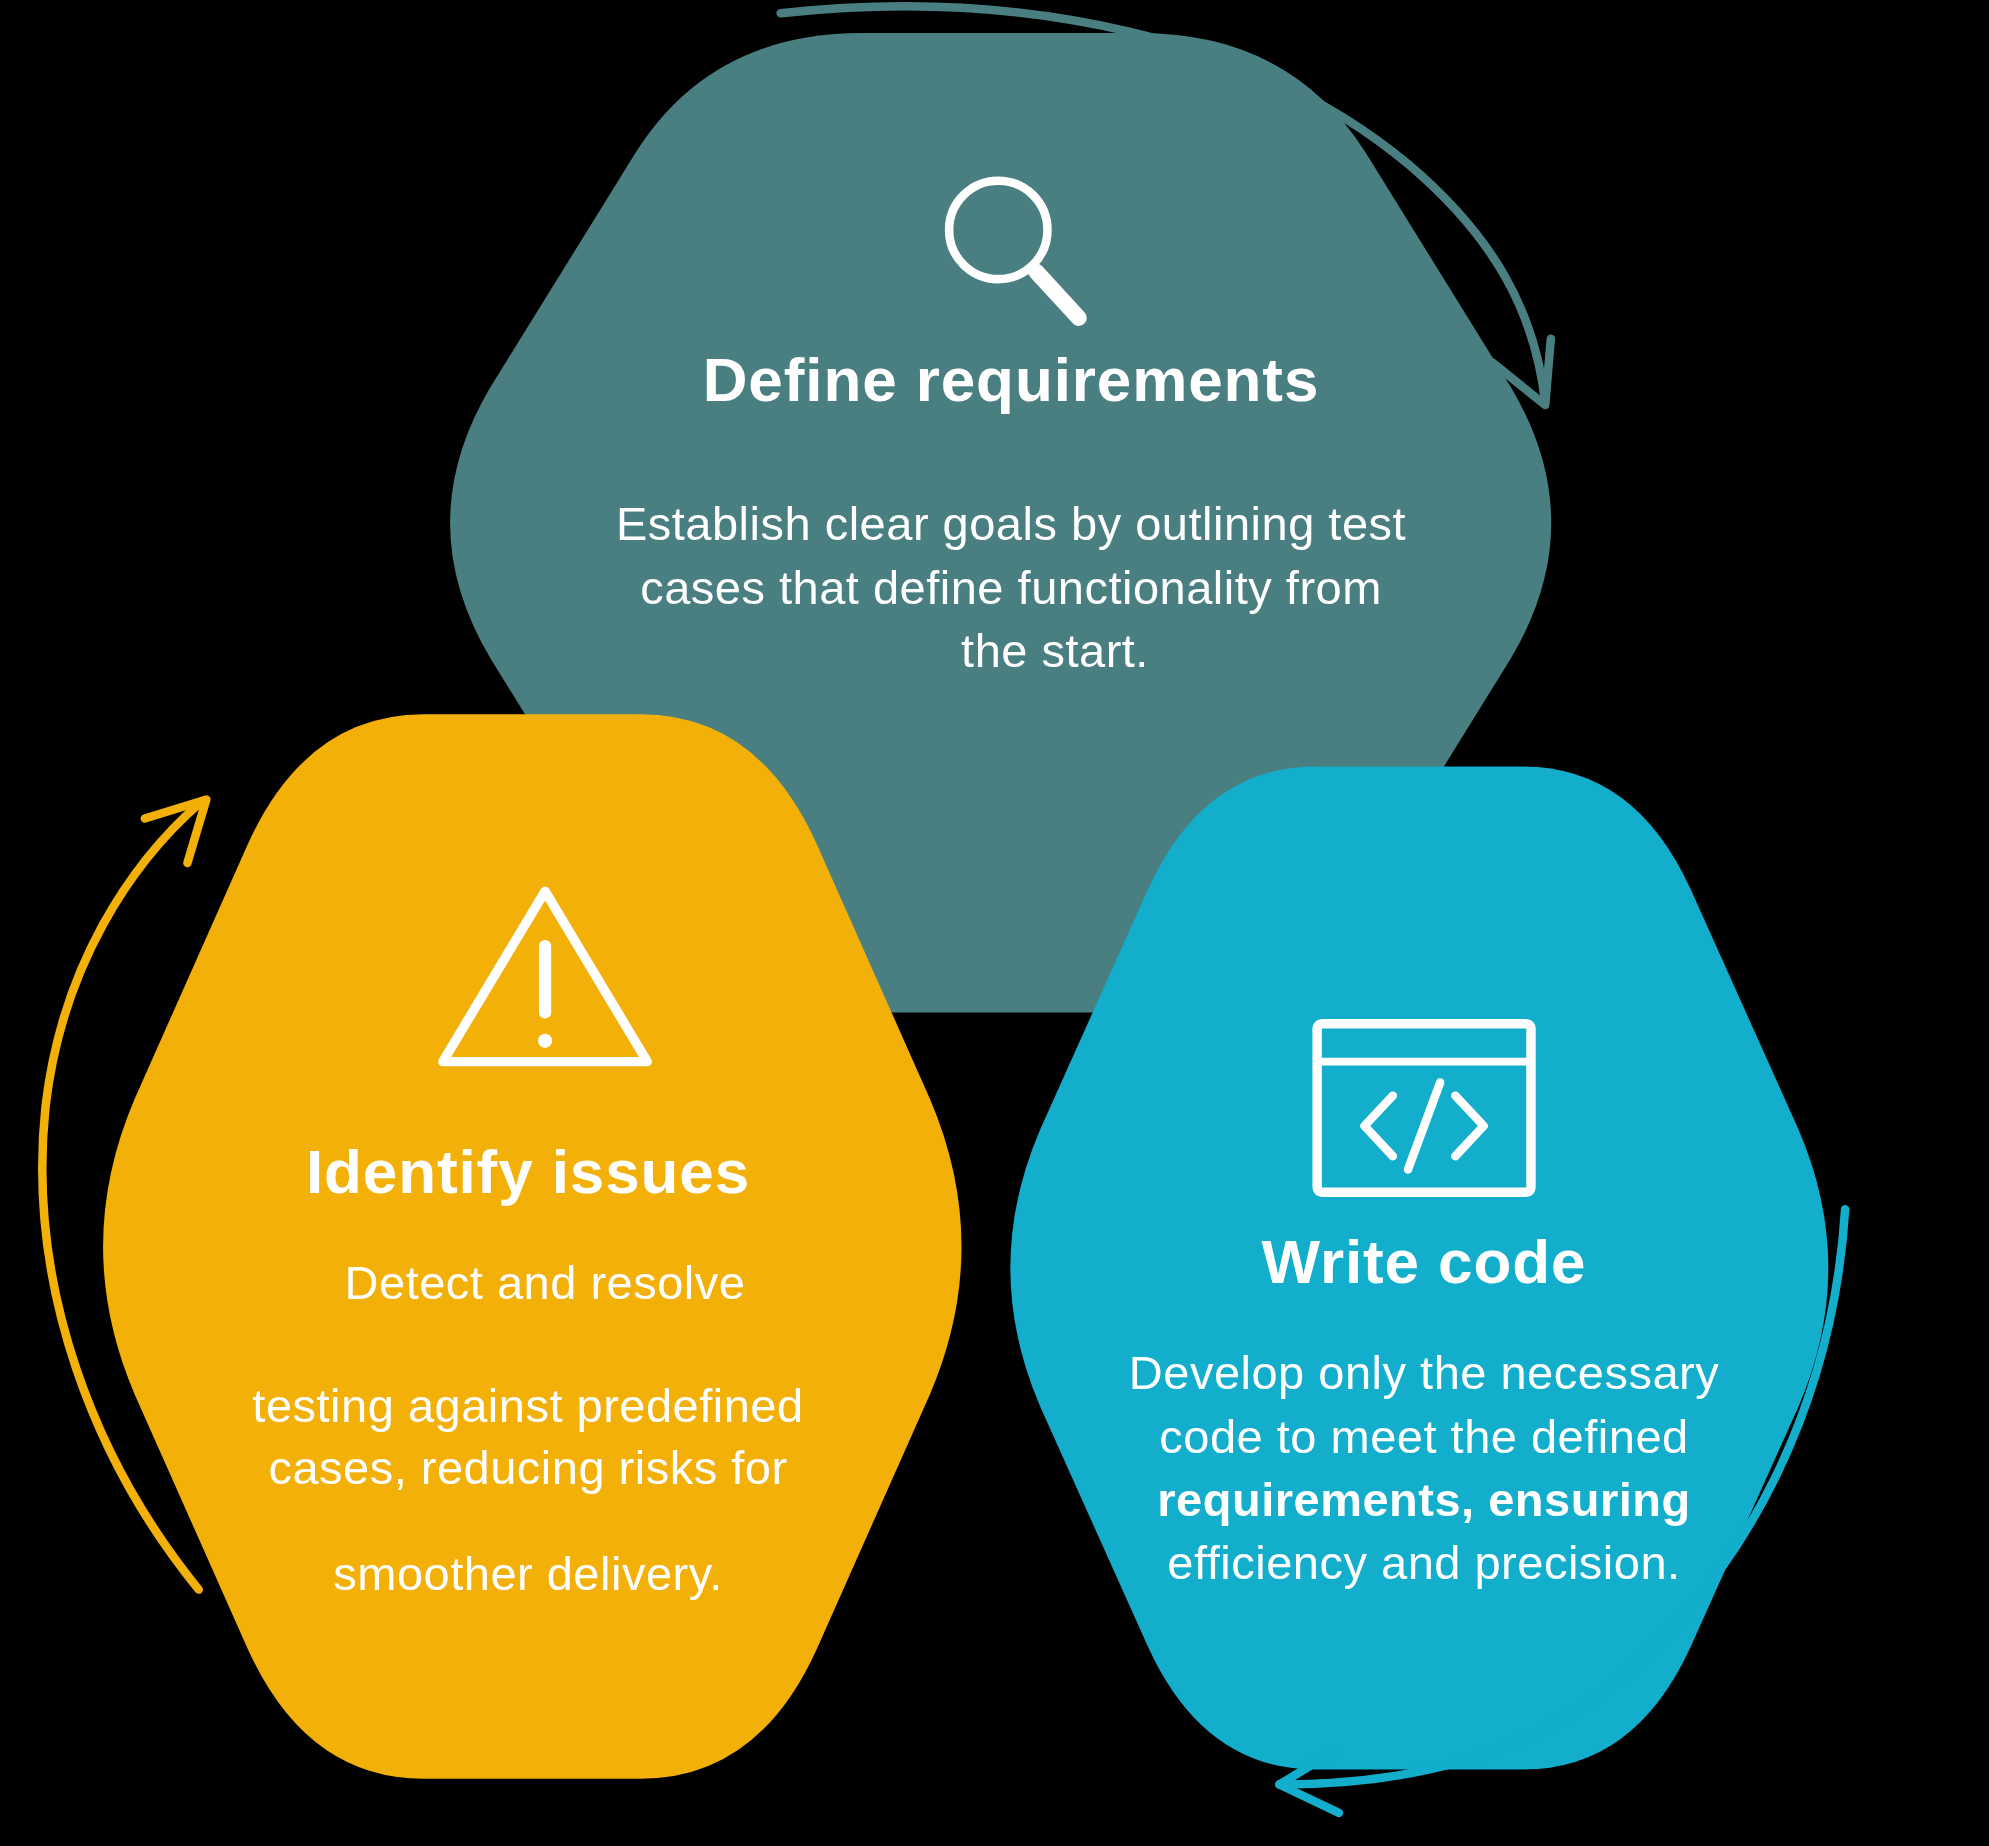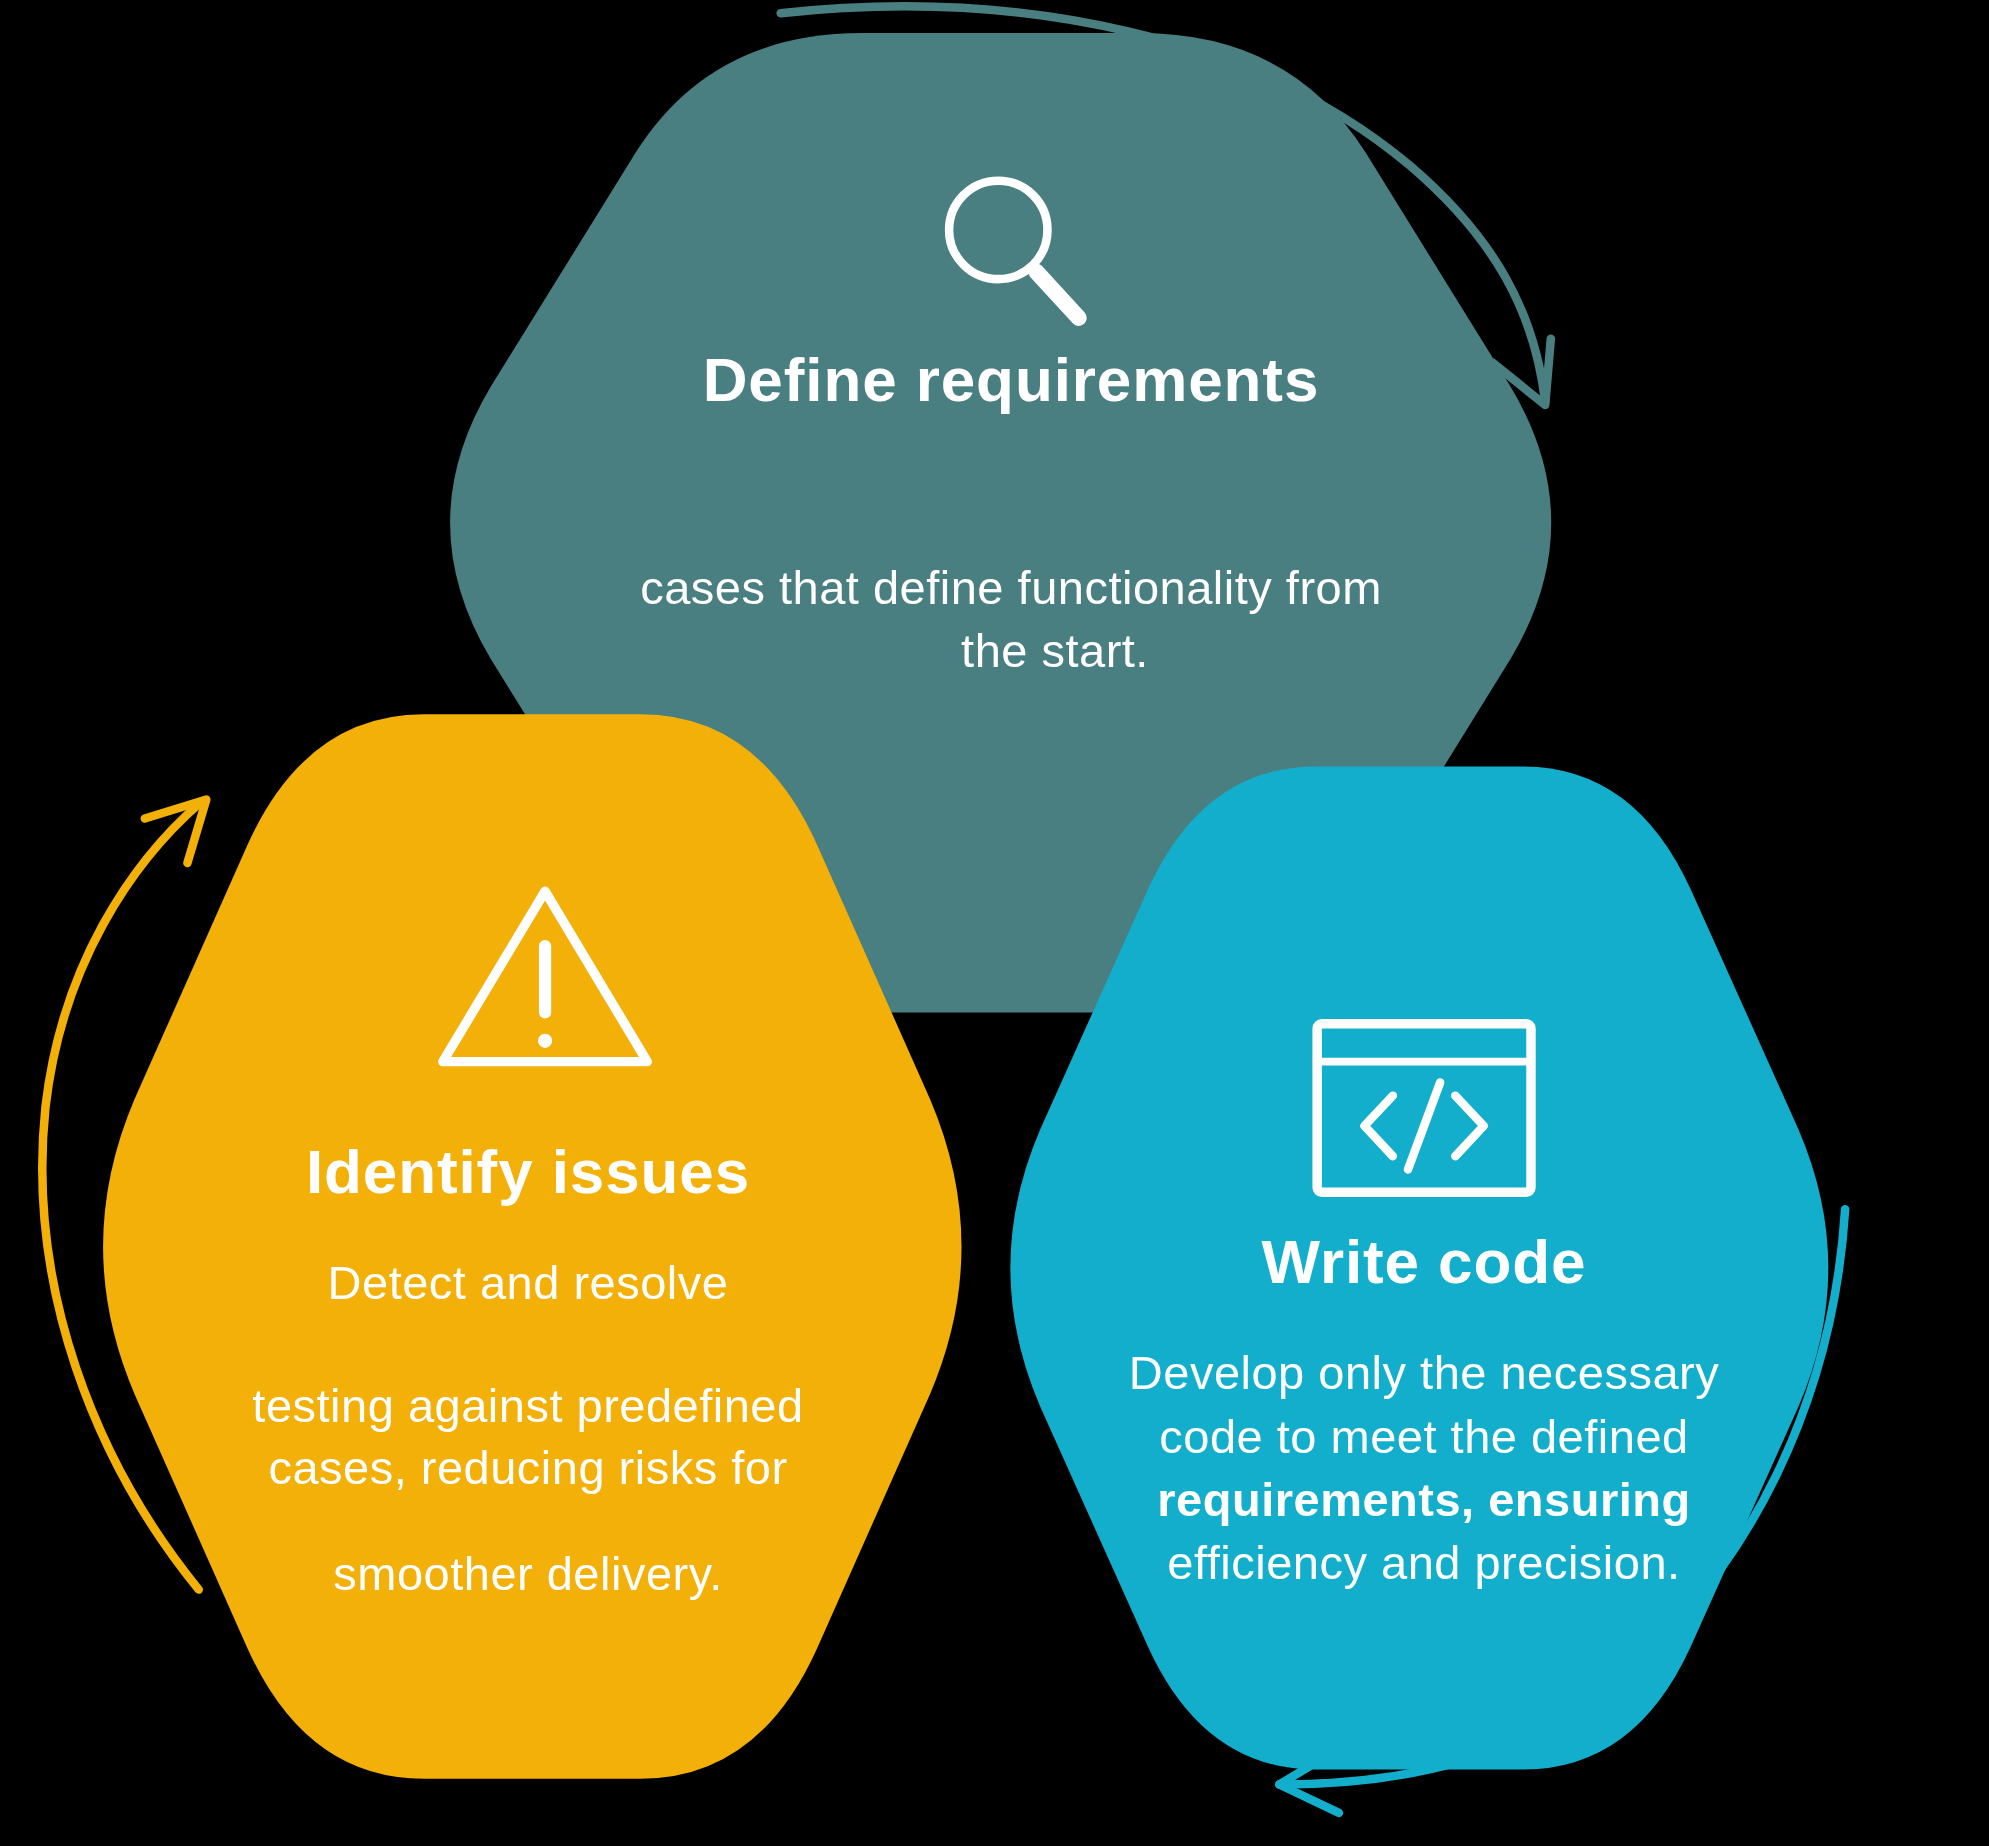--- a/index.html
+++ b/index.html
@@ -72,25 +72,26 @@
     <g stroke="#ffffff" fill="none" stroke-linejoin="round" stroke-linecap="round">
       <rect x="1392" y="1082" width="226" height="178" rx="5" stroke-width="10"></rect>
       <line x1="1394" y1="1122" x2="1616" y2="1122" stroke-width="8"></line>
       <polyline stroke-width="9" points="1472,1158 1442,1190 1472,1222"></polyline>
       <polyline stroke-width="9" points="1538,1158 1568,1190 1538,1222"></polyline>
       <line x1="1522" y1="1144" x2="1488" y2="1236" stroke-width="9"></line>
     </g>
   </svg>
 
   <div class="txt hex-title" style="left:1011px;top:379px;">Define requirements</div>
+  <div class="txt hex-line" style="left:1011px;top:523px;">Establish clear goals by outlining test</div>
   <div class="txt hex-line" style="left:1011px;top:587px;">cases that define functionality from</div>
   <div class="txt hex-line" style="left:1011px;top:650px;margin-left:44px;">the start.</div>
 
   <div class="txt hex-title" style="left:528px;top:1171px;">Identify issues</div>
-  <div class="txt hex-line" style="left:528px;top:1282px;">Detect and resolve</div>
+  <div class="txt hex-line" style="left:545px;top:1282px;">Detect and resolve</div>
   <div class="txt hex-line" style="left:528px;top:1405px;">testing against predefined</div>
   <div class="txt hex-line" style="left:528px;top:1467px;">cases, reducing risks for</div>
   <div class="txt hex-line" style="left:528px;top:1573px;">smoother delivery.</div>
 
   <div class="txt hex-title" style="left:1424px;top:1261px;">Write code</div>
   <div class="txt hex-line" style="left:1424px;top:1372px;text-align:right;">Develop only the necessary</div>
   <div class="txt hex-line" style="left:1424px;top:1436px;">code to meet the defined</div>
   <div class="txt hex-line" style="left:1424px;top:1499px;font-weight:bold;">requirements, ensuring</div>
   <div class="txt hex-line" style="left:1424px;top:1562px;">efficiency and precision.</div>
 

